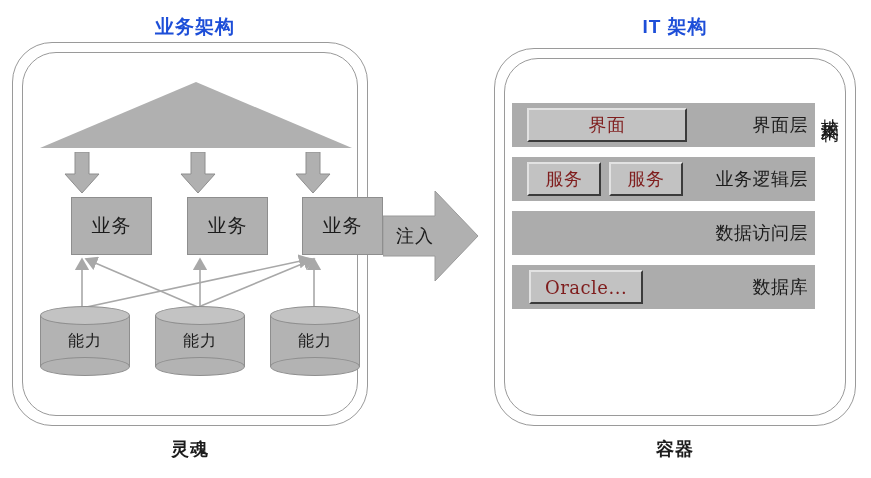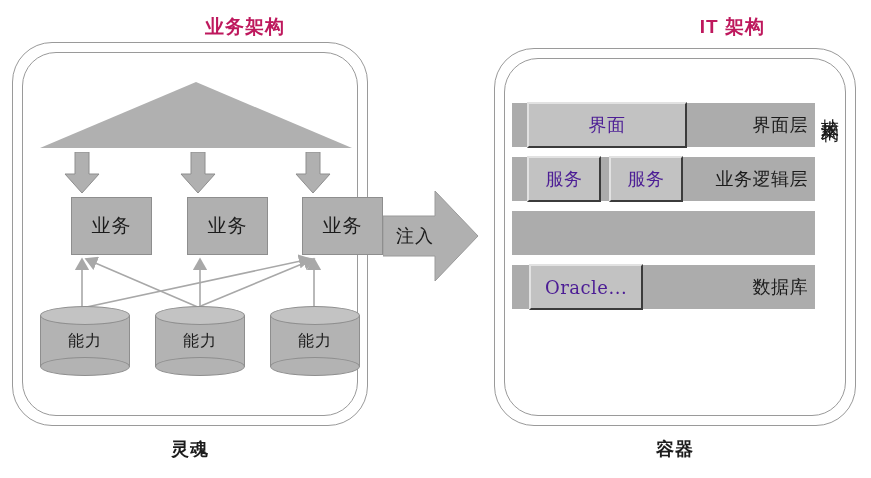--- a/index.html
+++ b/index.html
@@ -12,23 +12,23 @@
     width:871px;height:478px;
     background:#ffffff;
     overflow:hidden;
   }
 
   
   .title{
     position:absolute;
     font-size:19px;
     font-weight:700;
-    color:#be185d;
-    letter-spacing:1px;
-    text-align:right;
+    color:#1d4ed8;
+    letter-spacing:1px;
+    text-align:center;
     white-space:nowrap;
   }
   .caption{
     position:absolute;
     font-size:18px;
     font-weight:700;
     color:#1c1c1c;
     letter-spacing:1px;
     text-align:center;
     white-space:nowrap;
@@ -152,24 +152,24 @@
   .chip{
     background:#c2c2c2;
     border:2px outset #d8d8d8;
     border-top-color:#e2e2e2;
     border-left-color:#e2e2e2;
     border-right-color:#8f8f8f;
     border-bottom-color:#8f8f8f;
     box-sizing:border-box;
     display:flex;align-items:center;justify-content:center;
     font-family:"DejaVu Serif","Liberation Serif",serif;
-    color:#4c1d95;
+    color:#7f1d1d;
     font-size:18px;
     letter-spacing:0.5px;
-    height:46px;
+    height:34px;
   }
   .layer-name{
     position:absolute;
     right:7px;
     font-size:18px;
     color:#1b1b1b;
     font-family:"DejaVu Serif","Liberation Serif",serif;
     white-space:nowrap;
     letter-spacing:0.5px;
   }
@@ -280,20 +280,21 @@
     <div class="layer-name">界面层</div>
   </div>
 
   <div class="layer-row" style="left:512px;top:157px;width:303px;height:44px;">
     <div class="chip" style="width:74px;margin-left:15px;">服务</div>
     <div class="chip" style="width:74px;margin-left:8px;">服务</div>
     <div class="layer-name">业务逻辑层</div>
   </div>
 
   <div class="layer-row" style="left:512px;top:211px;width:303px;height:44px;">
+    <div class="layer-name">数据访问层</div>
   </div>
 
   <div class="layer-row" style="left:512px;top:265px;width:303px;height:44px;">
     <div class="chip" style="width:114px;margin-left:17px;">Oracle...</div>
     <div class="layer-name">数据库</div>
   </div>
 
   <div class="vtext" style="left:821px;top:104px;">技术架构</div>
 
 

